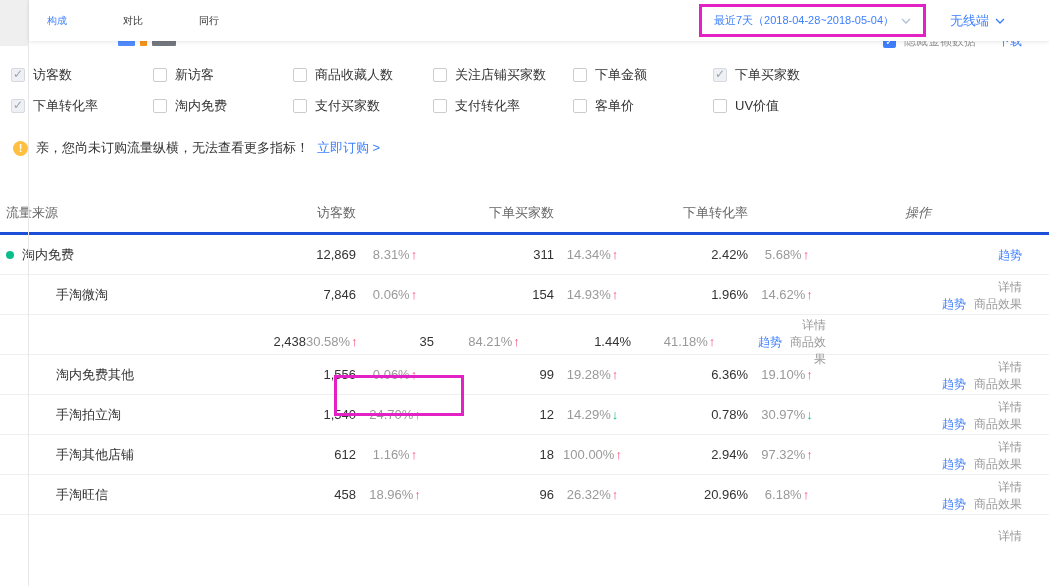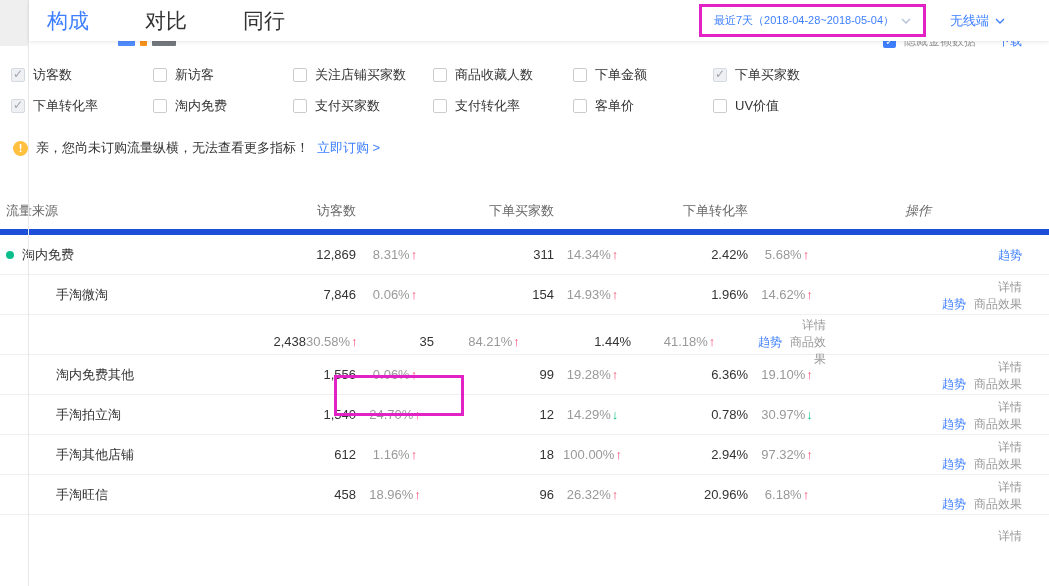--- a/index.html
+++ b/index.html
@@ -7,21 +7,21 @@
   }
   *{box-sizing:border-box;}
   body{margin:0;font-family:"Liberation Sans","DejaVu Sans",sans-serif;background:#fff;}
   .page{position:relative;width:1049px;height:586px;background:#fff;overflow:hidden;}
   .corner{position:absolute;left:0;top:0;width:28px;height:46px;background:#efefef;}
   .vline{position:absolute;left:28px;top:0;width:1px;height:586px;background:#e8e8e8;}
 
   
   .topbar{position:absolute;left:29px;right:0;top:0;height:41px;background:#fff;z-index:10;
           display:flex;align-items:center;padding-left:18px;box-shadow:0 1px 4px rgba(0,0,0,.10);}
-  .tab{font-size:21px;color:#333;margin-right:56px;cursor:pointer;white-space:nowrap;}
+  .tab{font-size:10px;color:#333;margin-right:56px;cursor:pointer;white-space:nowrap;}
   .tab.active{color:var(--accent);}
   .date-picker{margin-left:auto;display:flex;align-items:center;gap:7px;cursor:pointer;
                border:3px solid var(--magenta);padding:6px 12px;color:var(--accent);font-size:11px;white-space:nowrap;}
   .chev{width:10px;height:6px;display:inline-block;}
   .wireless{display:flex;align-items:center;gap:6px;color:var(--accent);font-size:13px;margin:0 44px 0 24px;cursor:pointer;white-space:nowrap;}
 
   
   .subnav{position:absolute;top:33px;left:29px;right:0;z-index:1;height:16px;
           display:flex;align-items:center;font-size:12px;}
   .subnav-left{margin-left:89px;display:flex;align-items:flex-end;gap:5px;}
@@ -46,21 +46,21 @@
   
   .notice{margin:24px 0 0 13px;display:flex;align-items:center;gap:8px;font-size:13px;color:#333;}
   .warn{width:15px;height:15px;border-radius:50%;background:#FFC040;color:#fff;font-weight:bold;
         font-size:11px;line-height:15px;text-align:center;flex:none;}
   .order-link{color:var(--accent);cursor:pointer;}
 
   
   .table{margin-top:36px;}
   .trow{display:grid;grid-template-columns:300px 50px 78px 120px 77px 117px 78px 1fr;
         align-items:center;padding:0 27px 0 6px;}
-  .thead{height:42px;color:#666;font-size:13px;border-bottom:6px solid #1d4ed8;}
+  .thead{height:42px;color:#666;font-size:13px;border-bottom:3px solid #1d4ed8;}
   .thead span{white-space:nowrap;}
   .h-num{text-align:right;}
   .h-ops{text-align:center;padding-right:12px;font-style:italic;}
   .drow{height:40px;border-bottom:1px solid #f0f0f0;font-size:13px;color:#333;}
   .row-name{display:flex;align-items:center;gap:8px;}
   .child .row-name{padding-left:50px;}
   .dot{width:8px;height:8px;border-radius:50%;background:var(--down);flex:none;}
   .c-num{text-align:right;white-space:nowrap;}
   .c-chg{text-align:center;color:#999;white-space:nowrap;}
   .arrow{font-weight:bold;margin-left:1px;}
@@ -121,25 +121,25 @@
       <label class="metric">
     <span class="cb checked"></span>
     <span class="cb-label">访客数</span>
   </label>
       <label class="metric">
     <span class="cb"></span>
     <span class="cb-label">新访客</span>
   </label>
       <label class="metric">
     <span class="cb"></span>
+    <span class="cb-label">商品收藏人数</span>
+  </label>
+      <label class="metric">
+    <span class="cb"></span>
     <span class="cb-label">关注店铺买家数</span>
-  </label>
-      <label class="metric">
-    <span class="cb"></span>
-    <span class="cb-label">商品收藏人数</span>
   </label>
       <label class="metric">
     <span class="cb"></span>
     <span class="cb-label">下单金额</span>
   </label>
       <label class="metric">
     <span class="cb checked"></span>
     <span class="cb-label">下单买家数</span>
   </label>
       <label class="metric">

